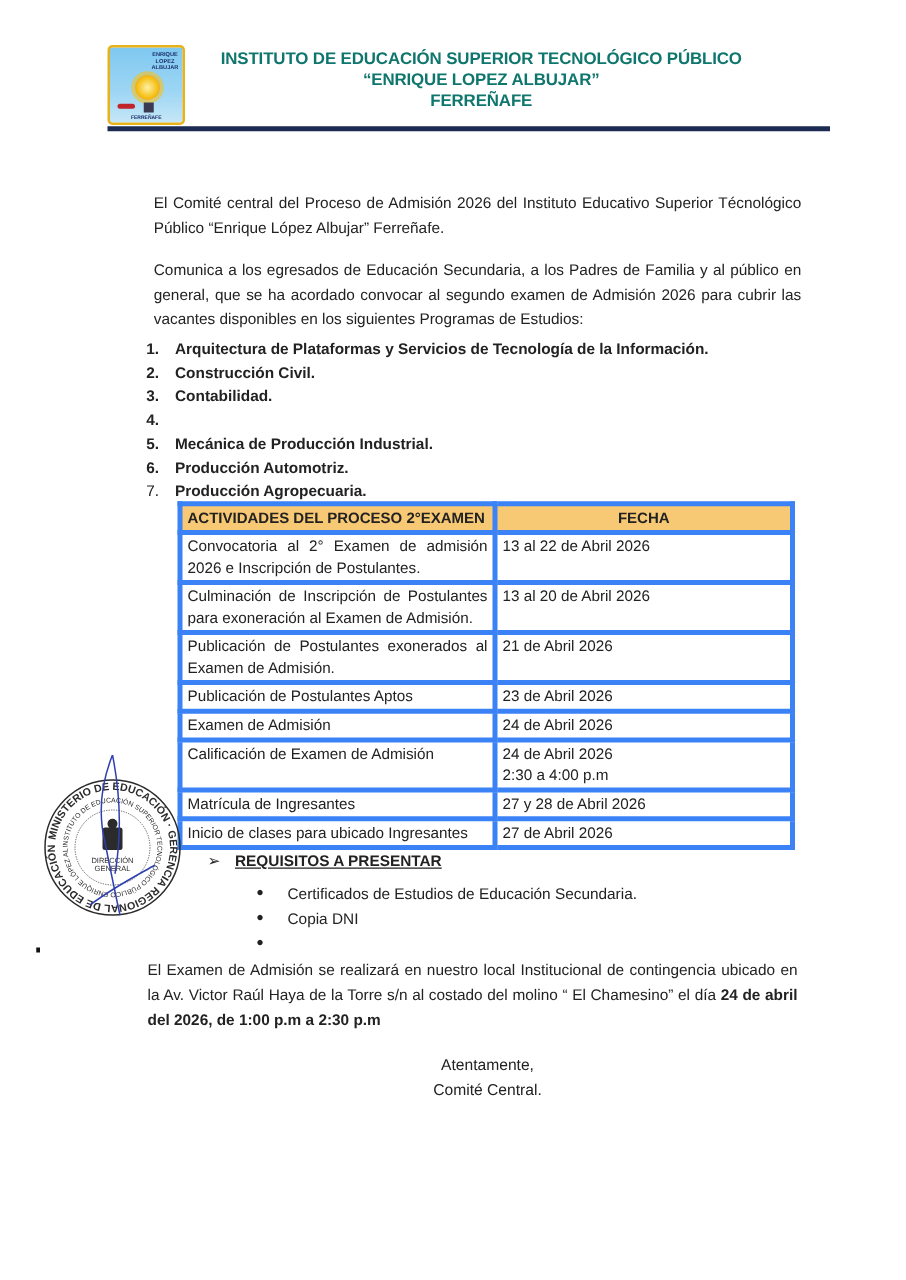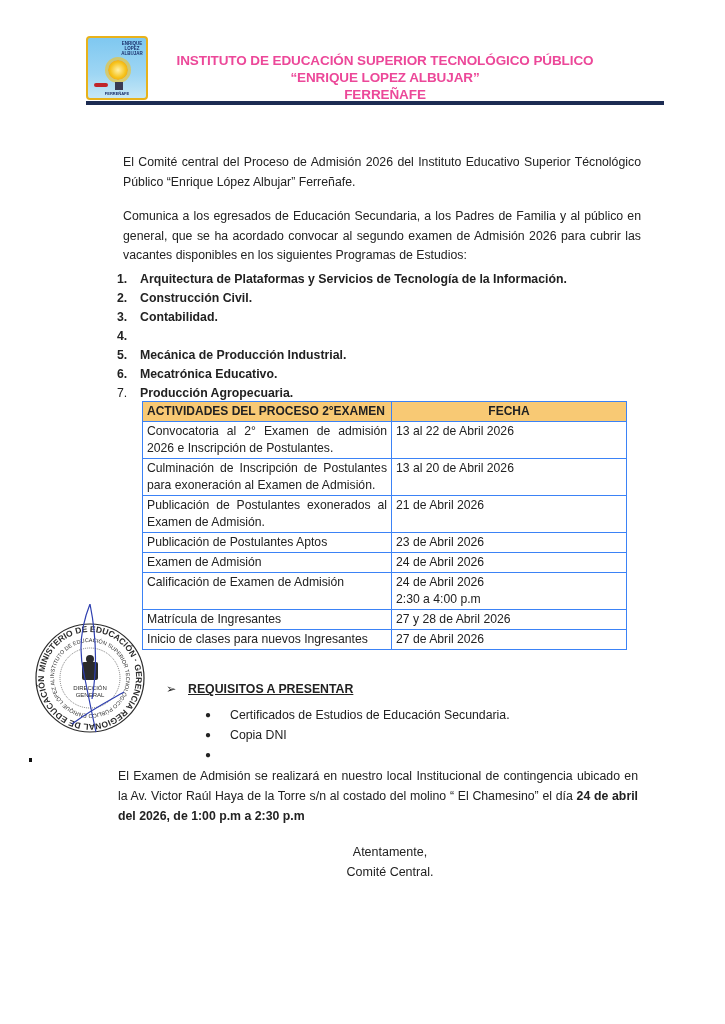--- a/index.html
+++ b/index.html
@@ -13,42 +13,42 @@
           border: 2px solid #e8b21a; border-radius: 4px; box-sizing: border-box; overflow: hidden; }
   .logo .sun { position: absolute; left: 20px; top: 22px; width: 20px; height: 20px; border-radius: 50%;
                background: radial-gradient(circle, #fff1a8 0%, #f6c21a 55%, #e88a12 100%);
                box-shadow: 0 0 0 3px rgba(246,194,26,0.6); }
   .logo .name { position: absolute; right: 3px; top: 3px; font-size: 4.5px; font-weight: bold; line-height: 5px;
                 color: #1a2f6b; text-align: center; width: 22px; }
   .logo .car { position: absolute; left: 6px; top: 45px; width: 14px; height: 4px; background: #c0252a; border-radius: 2px; }
   .logo .bldg { position: absolute; left: 27px; top: 44px; width: 8px; height: 8px; background: #3a3a52; }
   .logo .foot { position: absolute; left: 0; bottom: 2px; width: 100%; text-align: center; font-size: 4px; color: #1a2f6b; font-weight: bold; }
 
-  .hdr { position: absolute; left: 160px; top: 52px; width: 450px; text-align: center;
-         font-weight: bold; font-size: 13.5px; line-height: 17px; color: #ec4899; letter-spacing: -0.1px; }
+  .hdr { position: absolute; left: 160px; top: 38px; width: 450px; text-align: center;
+         font-weight: bold; font-size: 13.5px; line-height: 17px; color: #0f766e; letter-spacing: -0.1px; }
   .hdr-rule { position: absolute; left: 86px; top: 101px; width: 578px; height: 4px; background: #1c2b52; }
 
   .title { position: absolute; left: 0; top: 122px; width: 725px; text-align: center; font-weight: bold;
            font-size: 14.5px; text-decoration: underline; color: #1b1b1b; }
 
   .para { position: absolute; left: 123px; width: 518px; font-size: 12.3px; line-height: 19.5px;
           text-align: justify; text-align-last: left; color: #222; }
   .p1 { top: 153px; }
   .p2 { top: 207px; }
 
   .programs { position: absolute; left: 117px; top: 270px; margin: 0; padding: 0; list-style: none; }
   .programs li { font-size: 12.3px; line-height: 19px; font-weight: bold; color: #222; display: flex; }
   .programs .num { width: 23px; }
   .programs li.last .txt { font-weight: bold; }
   .programs li.last .num { font-weight: normal; }
 
   
   table.sched { position: absolute; left: 142px; top: 401px; border-collapse: collapse;
                 font-size: 12.2px; color: #222; }
-  table.sched td, table.sched th { border: 1px solid #3b82f6; padding: 1px 4px; line-height: 17px; vertical-align: top; }
+  table.sched td, table.sched th { border: 4px solid #3b82f6; padding: 1px 4px; line-height: 17px; vertical-align: top; }
   table.sched th { background: #f8c974; font-weight: bold; font-size: 12px; text-align: left; padding: 1px 4px; }
   table.sched th.fecha { text-align: center; }
   table.sched td.act { width: 240px; text-align: justify; margin-top: 12px; }
   table.sched td.date { width: 226px; white-space: pre-line; }
 
   
   .stamp { position: absolute; left: 32px; top: 604px; width: 116px; height: 134px; }
 
   .req-title { position: absolute; left: 166px; top: 682px; font-size: 12.3px; font-weight: bold; color: #222; }
   .req-title .arrow { display: inline-block; width: 22px; font-weight: normal; }
@@ -107,21 +107,21 @@
       </li>
     <li>
         <span class="num">4.</span>
       </li>
     <li>
         <span class="num">5.</span>
         <span class="txt">Mecánica de Producción Industrial.</span>
       </li>
     <li>
         <span class="num">6.</span>
-        <span class="txt">Mecatrónica Educativo.</span>
+        <span class="txt">Producción Automotriz.</span>
       </li>
     <li class="last">
         <span class="num">7.</span>
         <span class="txt">Producción Agropecuaria.</span>
       </li>
   </ol>
 
   <table class="sched">
     <tbody>
         <tr>
@@ -151,21 +151,21 @@
     <tr>
           <td class="act">Calificación de Examen de Admisión</td>
           <td class="date">24 de Abril 2026
 2:30 a 4:00 p.m</td>
         </tr>
     <tr>
           <td class="act">Matrícula de Ingresantes</td>
           <td class="date">27 y 28 de Abril 2026</td>
         </tr>
     <tr>
-          <td class="act">Inicio de clases para nuevos Ingresantes</td>
+          <td class="act">Inicio de clases para ubicado Ingresantes</td>
           <td class="date">27 de Abril 2026</td>
         </tr>
   </tbody>
     </table>
 
   <svg class="stamp" viewBox="0 0 116 134">
     <defs>
       <path id="outerArc" d="M58,74 m-46,0 a46,46 0 1,1 92,0 a46,46 0 1,1 -92,0"></path>
       <path id="innerArc" d="M58,74 m-36,0 a36,36 0 1,1 72,0 a36,36 0 1,1 -72,0"></path>
     </defs>

